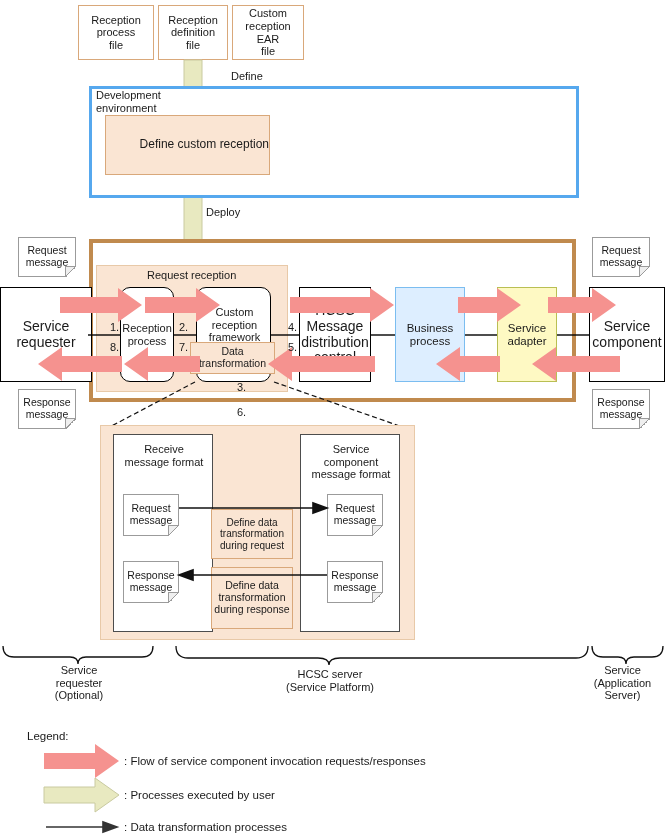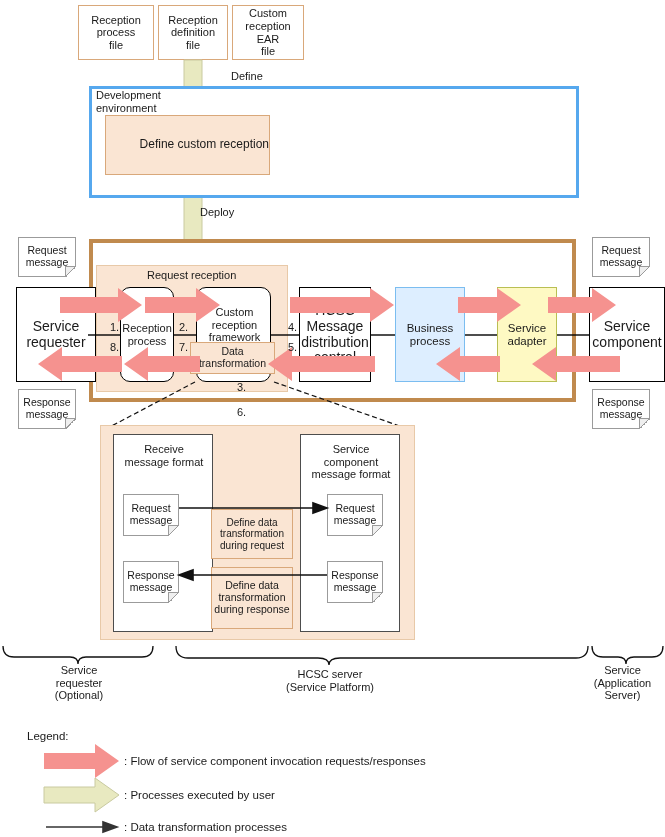--- a/index.html
+++ b/index.html
@@ -48,37 +48,37 @@
 file</span>
 </div>
 
 <svg width="665" height="837">
 
   <polygon points="184,60 202,60 202,95 211,95 193,114 175,95 184,95" fill="#e8e9c0" stroke="#c9caa0" stroke-width="1"></polygon>
 
   <polygon points="184,175 202,175 202,258 211,258 193,277 175,258 184,258" fill="#e8e9c0" stroke="#c9caa0" stroke-width="1"></polygon>
 </svg>
 <div class="lbl" style="left:215px;top:70px;margin-left:16px;">Define</div>
-<div class="lbl" style="left:200px;top:206px;">Deploy</div>
+<div class="lbl" style="left:206px;top:206px;">Deploy</div>
 
 <div class="abs devframe" style="left:89px;top:86px;width:490px;height:112px;"></div>
 <div class="lbl" style="left:96px;top:89px;">Development
 environment</div>
 <div class="abs peachbox ctr" style="left:105px;top:115px;width:165px;height:60px;">
   <span style="position:static;">Define custom reception</span>
 </div>
 
 <div class="abs execframe" style="left:89px;top:239px;width:487px;height:163px;"></div>
 <div class="lbl" style="left:98px;top:243px;margin-top:24px;">Execution
 environment</div>
 
 <div class="abs peachpanel" style="left:96px;top:265px;width:192px;height:127px;"></div>
 <div class="lbl" style="left:147px;top:269px;">Request reception</div>
 
-<div class="abs whitebox ctr" style="left:16px;top:287px;width:80px;height:95px;">
+<div class="abs whitebox ctr" style="left:0px;top:287px;width:92px;height:95px;">
   <span style="position:static;">Service
 requester</span>
 </div>
 <div class="abs whitebox ctr" style="left:589px;top:287px;width:76px;height:95px;">
   <span style="position:static;">Service
 component</span>
 </div>
 
 <div class="abs roundbox ctr" style="left:120px;top:287px;width:54px;height:95px;">
   <span style="position:static;">Reception

